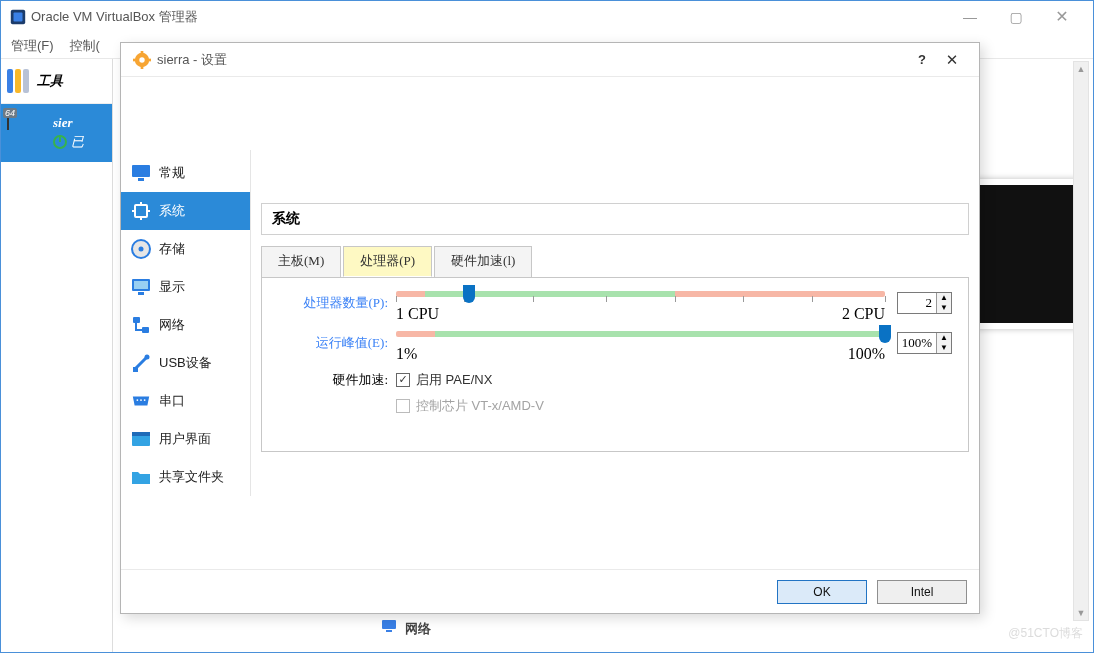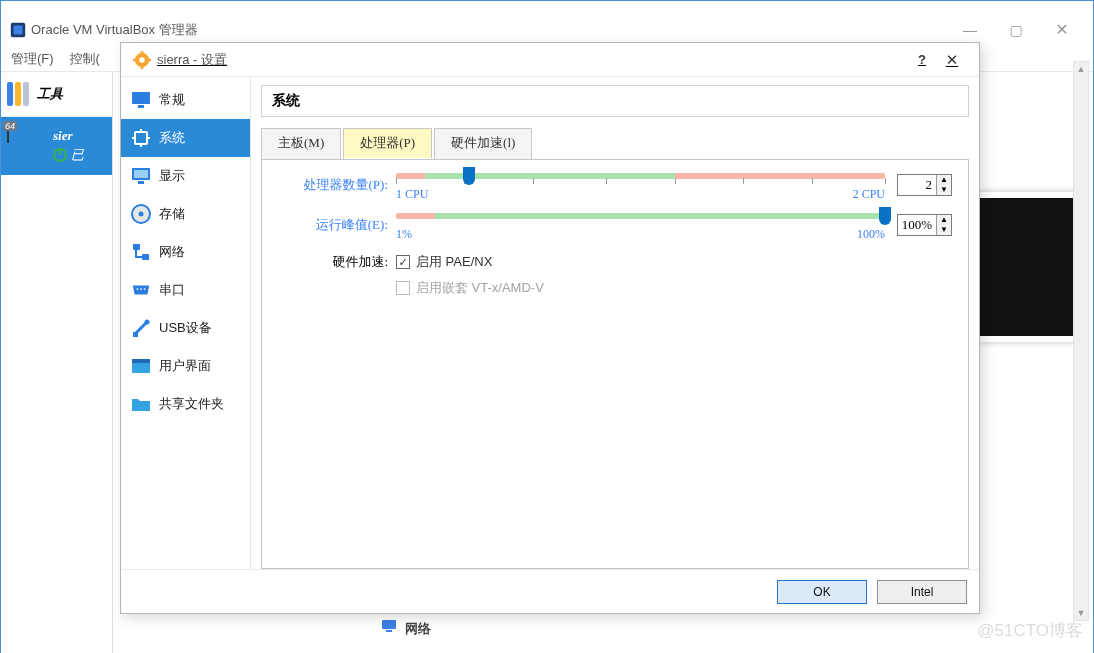--- a/index.html
+++ b/index.html
@@ -1,20 +1,20 @@
 <!DOCTYPE html>
 <html><head>
 <meta charset="utf-8">
 <style>
   * { box-sizing: border-box; font-family: "Microsoft YaHei", "Segoe UI", sans-serif; font-size: 13px; }
   body { margin: 0; width: 1094px; height: 653px; overflow: hidden; background: #fff; position: relative; }
 
   
   .main-window { position: absolute; inset: 0; border: 1px solid #4a90d9; background: #fff; }
-  .main-titlebar { height: 32px; background: #fff; display: flex; align-items: center; padding: 0 8px; margin-top: 13px; }
+  .main-titlebar { height: 32px; background: #fff; display: flex; align-items: center; padding: 0 8px; }
   .main-titlebar .title { color: #555; padding-left: 4px; }
   .main-titlebar .spacer { flex: 1; }
   .main-titlebar .winbtn { width: 46px; height: 32px; color: #999; text-align: center; line-height: 32px; font-size: 14px; }
   .main-titlebar .winbtn.close { font-size: 16px; }
   .vb-logo { width: 18px; height: 18px; display: inline-flex; align-items: center; justify-content: center; }
   .main-menubar { height: 26px; display: flex; padding-left: 2px; color: #555; border-bottom: 1px solid #e8e8e8; }
   .main-menubar .menu-item { padding: 4px 8px; }
   .main-body { display: flex; height: calc(100% - 58px); }
   .vm-list { width: 112px; background: #fff; border-right: 1px solid #ddd; font-style: italic; }
   .tool-row { display: flex; align-items: center; gap: 8px; padding: 10px 6px; border-bottom: 1px solid #eee; }
@@ -28,31 +28,31 @@
   .vm-row .vm-icon { width: 36px; height: 36px; background: linear-gradient(135deg,#f2f2f2 0%, #565656 100%); border: 1px solid #333; }
   .vm-row .badge64 { position: absolute; left: -4px; top: -6px; font-size: 9px; background: #6d7a86; color: #fff; padding: 0 2px; border-radius: 2px; }
   .vm-row .vm-name { font-family: "SimSun","Microsoft YaHei"; font-size: 13px; font-weight: bold; }
   .vm-row .vm-state { display: flex; align-items: center; gap: 4px; font-size: 12px; }
   .vm-row .power-icon { width: 14px; height: 14px; border: 2px solid #37b24d; border-radius: 50%; position: relative; }
   .vm-row .power-icon::after { content:""; position:absolute; left:50%; top:-2px; width:2px; height:7px; background:#37b24d; transform:translateX(-50%); }
   .details-pane { flex: 1; background: #fff; display: flex; flex-direction: column; }
   .preview-block { margin-left: auto; margin-top: 120px; margin-right: 10px; width: 205px; height: 150px; background: #111; border: 6px solid #fff; box-shadow: 0 0 6px rgba(0,0,0,.25); border-radius: 3px; }
   .scrollbar-v { position: absolute; right: 4px; top: 60px; width: 16px; height: 560px; background: #f0f0f0; border: 1px solid #e3e3e3; display:flex; flex-direction:column; align-items:center; justify-content:space-between; color:#888; }
   .bottom-info { position: absolute; left: 380px; bottom: 12px; color: #444; font-size: 13px; line-height: 22px; }
-  .watermark { position: absolute; right: 10px; bottom: 10px; color: #dcdcdc; font-size: 17px; }
+  .watermark { position: absolute; right: 10px; bottom: 10px; color: #dcdcdc; font-size: 12px; }
 
   
   .dialog { position: absolute; left: 120px; top: 42px; width: 860px; height: 572px; background: #fff; border: 1px solid #b5b5b5; box-shadow: 4px 4px 12px rgba(0,0,0,.15); display: flex; flex-direction: column; }
-  .dlg-titlebar { height: 34px; display: flex; align-items: center; padding: 0 12px; border-bottom: 1px solid #eaeaea; text-decoration: underline; }
+  .dlg-titlebar { height: 34px; display: flex; align-items: center; padding: 0 12px; border-bottom: 1px solid #eaeaea; }
   .dlg-titlebar .gear { width: 18px; height: 18px; }
   .dlg-titlebar .dlg-title { margin-left: 6px; color: #555; }
   .dlg-titlebar .spacer { flex: 1; }
   .dlg-titlebar .help-btn { width: 30px; text-align:center; font-weight: bold; color:#333; }
   .dlg-titlebar .close-btn { width: 30px; text-align:center; color:#333; font-size: 15px; }
-  .dlg-body { flex: 1; display: flex; }
+  .dlg-body { flex: 1; display: flex; align-items: center; }
   .cat-list { width: 130px; background: #fff; border-right: 1px solid #e5e5e5; padding-top: 4px; }
   .cat-item { display: flex; align-items: center; gap: 8px; padding: 9px 10px; color: #222; }
   .cat-item .ci-icon { width: 20px; height: 20px; display:flex; align-items:center; justify-content:center; }
   .cat-item.selected { background: #2b8ad8; color: #fff; }
   .cat-item.selected svg * { stroke: #fff; fill-opacity: 0; }
   .right-pane { flex: 1; display: flex; flex-direction: column; padding: 8px 10px 0 10px; }
   .section-title { border: 1px solid #d0d0d0; padding: 6px 10px; font-weight: bold; font-size: 14px; margin-bottom: 10px; }
   .tabs { display: flex; border-bottom: 1px solid #c7c7c7; position: relative; top: 1px; }
   .tab { padding: 5px 16px 6px; border: 1px solid #c7c7c7; border-bottom: none; background: #f4f4f4; color: #333; margin-right: 2px; font-family: "SimSun","Microsoft YaHei"; }
   .tab.active { background: #fef9c3; border-bottom: 1px solid #fff; position: relative; z-index: 2; }
@@ -61,21 +61,21 @@
   .row-label { width: 118px; text-align: right; padding-right: 8px; font-family: "SimSun","Microsoft YaHei"; color:#3b82f6; }
   .slider-area { flex: 1; position: relative; padding-bottom: 18px; }
   .slider-track { position: relative; height: 6px; border-radius: 2px; overflow:hidden; }
   .seg { position:absolute; top:0; bottom:0; }
   .seg.red1   { left:0; width:6%;  background:#f7b7a6; }
   .seg.green  { background:#a8e2ad; }
   .seg.red2   { background:#f7b7a6; }
   .slider-ticks { position:absolute; left:0; right:0; top:5px; height:8px; }
   .tick { position:absolute; top:0; width:1px; height:6px; background:#999; }
   .slider-thumb { position:absolute; top:-6px; width:12px; height:18px; background:#0a72c4; border-radius: 0 0 6px 6px; transform: translateX(-50%); }
-  .slider-min, .slider-max { position:absolute; top:14px; font-family:"SimSun","Microsoft YaHei"; font-size:12px; color:#3b82f6; }
+  .slider-min, .slider-max { position:absolute; top:14px; font-family:"SimSun","Microsoft YaHei"; font-size:16px; color:#000000; }
   .slider-min { left:0; }
   .slider-max { right:0; }
   .spinbox { margin-left: 12px; display:flex; height:22px; border:1px solid #7a7a7a; background:#fff; }
   .spinbox input { width: 38px; border:none; text-align:right; padding-right:4px; font-family:"SimSun"; font-size:13px; outline:none; }
   .spin-btns { width: 15px; display:flex; flex-direction:column; border-left:1px solid #999; }
   .spin-btns .up, .spin-btns .down { flex:1; font-size:8px; text-align:center; line-height:10px; background:#f3f3f3; }
   .cap-label { width:118px; text-align:right; padding-right:8px; font-family:"SimSun","Microsoft YaHei"; }
   .checkbox-row { display:flex; align-items:center; gap:6px; margin-bottom:8px; font-family:"SimSun","Microsoft YaHei"; color:#333; }
   .checkbox-row.disabled { color:#a3a3a3; }
   .chk { width:14px; height:14px; border:1px solid #666; display:inline-flex; align-items:center; justify-content:center; font-size:11px; background:#fff; }
@@ -203,67 +203,67 @@
               <line x1="10" y1="1" x2="10" y2="4" stroke="#fff" stroke-width="2"></line>
               <line x1="10" y1="16" x2="10" y2="19" stroke="#fff" stroke-width="2"></line>
               <line x1="1" y1="10" x2="4" y2="10" stroke="#fff" stroke-width="2"></line>
               <line x1="16" y1="10" x2="19" y2="10" stroke="#fff" stroke-width="2"></line>
             </svg>
           </span>
         <span>系统</span>
       </div>
       <div class="cat-item">
         <span class="ci-icon">
+            <svg width="20" height="20" viewBox="0 0 20 20">
+              <circle cx="10" cy="10" r="9" fill="#e6e6e6" stroke="#2a7de1" stroke-width="2"></circle>
+              <circle cx="10" cy="10" r="2.5" fill="#2a7de1"></circle>
+            </svg>
+          </span>
+        <span>存储</span>
+      </div>
+      <div class="cat-item">
+        <span class="ci-icon">
             <svg width="20" height="18" viewBox="0 0 20 18">
               <rect x="1" y="1" width="18" height="12" rx="1" fill="#2a7de1"></rect>
               <rect x="3" y="3" width="14" height="8" fill="#98cff2"></rect>
               <rect x="7" y="14" width="6" height="3" fill="#2a7de1"></rect>
             </svg>
           </span>
         <span>显示</span>
       </div>
       <div class="cat-item">
         <span class="ci-icon">
-            <svg width="20" height="20" viewBox="0 0 20 20">
-              <circle cx="10" cy="10" r="9" fill="#e6e6e6" stroke="#2a7de1" stroke-width="2"></circle>
-              <circle cx="10" cy="10" r="2.5" fill="#2a7de1"></circle>
-            </svg>
-          </span>
-        <span>存储</span>
-      </div>
-      <div class="cat-item">
-        <span class="ci-icon">
             <svg width="20" height="18" viewBox="0 0 20 18">
               <rect x="2" y="1" width="7" height="6" rx="1" fill="#2a7de1"></rect>
               <rect x="11" y="11" width="7" height="6" rx="1" fill="#2a7de1"></rect>
               <path d="M5 7 V14 H11" stroke="#2a7de1" stroke-width="2" fill="none"></path>
             </svg>
           </span>
         <span>网络</span>
+      </div>
+      <div class="cat-item">
+        <span class="ci-icon">
+            <svg width="20" height="20" viewBox="0 0 20 20">
+              <path d="M4 16 L16 4" stroke="#2a7de1" stroke-width="3" stroke-linecap="round"></path>
+              <circle cx="16" cy="4" r="2.5" fill="#2a7de1"></circle>
+              <rect x="2" y="14" width="5" height="5" fill="#2a7de1"></rect>
+            </svg>
+          </span>
+        <span>USB设备</span>
       </div>
       <div class="cat-item">
         <span class="ci-icon">
             <svg width="22" height="14" viewBox="0 0 22 14">
               <polygon points="2,2 20,2 18,12 4,12" fill="#2a7de1"></polygon>
               <circle cx="7" cy="6" r="1" fill="#fff"></circle>
               <circle cx="11" cy="6" r="1" fill="#fff"></circle>
               <circle cx="15" cy="6" r="1" fill="#fff"></circle>
             </svg>
           </span>
         <span>串口</span>
-      </div>
-      <div class="cat-item">
-        <span class="ci-icon">
-            <svg width="20" height="20" viewBox="0 0 20 20">
-              <path d="M4 16 L16 4" stroke="#2a7de1" stroke-width="3" stroke-linecap="round"></path>
-              <circle cx="16" cy="4" r="2.5" fill="#2a7de1"></circle>
-              <rect x="2" y="14" width="5" height="5" fill="#2a7de1"></rect>
-            </svg>
-          </span>
-        <span>USB设备</span>
       </div>
       <div class="cat-item">
         <span class="ci-icon">
             <svg width="20" height="16" viewBox="0 0 20 16">
               <rect x="1" y="1" width="18" height="14" rx="1" fill="#33a3e3"></rect>
               <rect x="1" y="1" width="18" height="4" fill="#1f6bb8"></rect>
             </svg>
           </span>
         <span>用户界面</span>
       </div>
@@ -341,21 +341,21 @@
 
         <div class="form-row" style="align-items:flex-start">
           <div class="cap-label">硬件加速:</div>
           <div>
             <div class="checkbox-row">
               <span class="chk">✓</span>
               <span>启用 PAE/NX</span>
             </div>
             <div class="checkbox-row disabled">
               <span class="chk disabled"></span>
-              <span>启用嵌套 VT-x/AMD-V</span>
+              <span>控制芯片 VT-x/AMD-V</span>
             </div>
           </div>
         </div>
 
       </div>
     </div>
   </div>
 
   <div class="dlg-footer">
     <div class="btn">OK</div>

